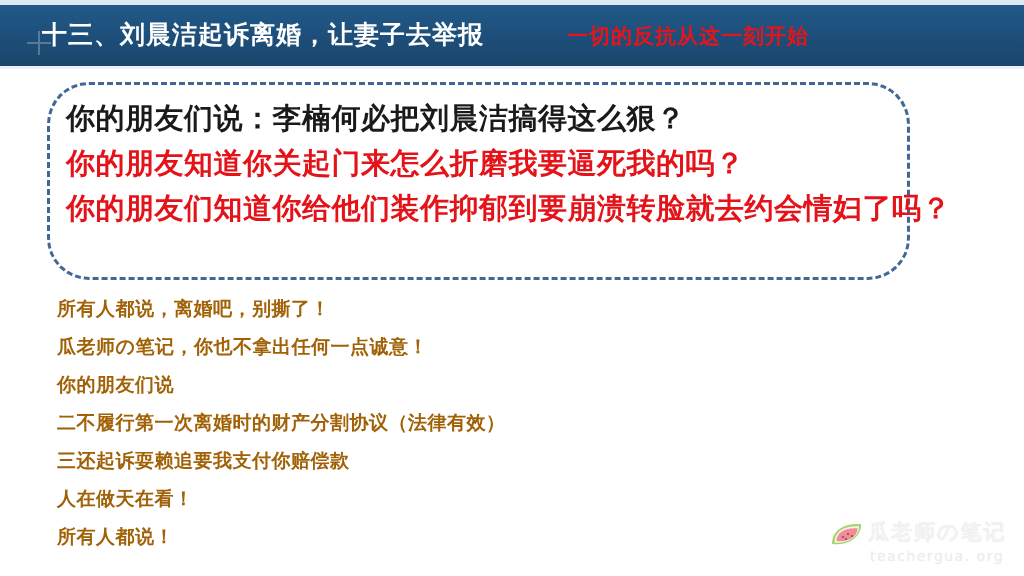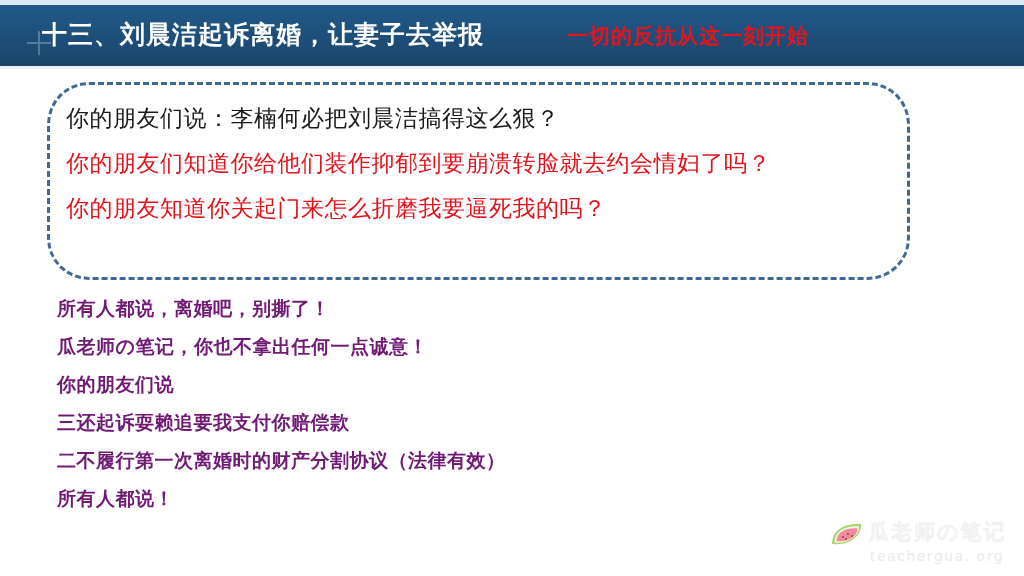--- a/index.html
+++ b/index.html
@@ -90,39 +90,39 @@
     border: 3px dashed #3f6894;
     border-radius: 42px;
     box-sizing: border-box;
   }
   .callout-lines {
     position: absolute;
     left: 66px; top: 96px;
     width: 830px;
   }
   .callout-line {
-    font-size: 23px;
-    font-weight: normal;
+    font-size: 29px;
+    font-weight: bold;
     line-height: 45px;
     white-space: nowrap;
     letter-spacing: .5px;
   }
   .callout-line.black { color: #1a1a1a; }
   .callout-line.red   { color: #e4131a; }
 
   
   .body-lines {
     position: absolute;
     left: 57px; top: 289px;
     width: 900px;
   }
   .body-line {
     font-size: 19px;
     font-weight: bold;
-    color: #701a75;
+    color: #a16207;
     line-height: 38px;
     white-space: nowrap;
     letter-spacing: .5px;
   }
 
   
   .watermark {
     position: absolute;
     left: 828px; top: 519px;
     width: 182px; height: 52px;
@@ -166,30 +166,31 @@
     <span class="header-cross"></span>
   </div>
   <div class="header-underline"></div>
 
   <div class="header-title">十三、刘晨洁起诉离婚，让妻子去举报</div>
   <div class="header-sub">一切的反抗从这一刻开始</div>
 
   <div class="callout"></div>
   <div class="callout-lines">
     <div class="callout-line black">你的朋友们说：李楠何必把刘晨洁搞得这么狠？</div>
+    <div class="callout-line red">你的朋友知道你关起门来怎么折磨我要逼死我的吗？</div>
     <div class="callout-line red">你的朋友们知道你给他们装作抑郁到要崩溃转脸就去约会情妇了吗？</div>
-    <div class="callout-line red">你的朋友知道你关起门来怎么折磨我要逼死我的吗？</div>
   </div>
 
   <div class="body-lines">
     <div class="body-line">所有人都说，离婚吧，别撕了！</div>
     <div class="body-line">瓜老师の笔记，你也不拿出任何一点诚意！</div>
     <div class="body-line">你的朋友们说</div>
+    <div class="body-line">二不履行第一次离婚时的财产分割协议（法律有效）</div>
     <div class="body-line">三还起诉耍赖追要我支付你赔偿款</div>
-    <div class="body-line">二不履行第一次离婚时的财产分割协议（法律有效）</div>
+    <div class="body-line">人在做天在看！</div>
     <div class="body-line">所有人都说！</div>
   </div>
 
   <div class="watermark">
     <svg class="wm-melon" viewBox="0 0 34 25">
       <path d="M2 22 C2 8, 14 1, 31 2 C32 12, 22 24, 2 22 Z" fill="#8cc63f" opacity="0.9"></path>
       <path d="M4.5 20.5 C4.5 9, 15 3.5, 29 4.3 C29.6 12, 21 22.3, 4.5 20.5 Z" fill="#f4f7e8" opacity="0.95"></path>
       <path d="M6.5 19 C6.5 10, 16 5.5, 27.5 6.2 C28 12.5, 20.5 20.6, 6.5 19 Z" fill="#f4748b"></path>
       <circle cx="13" cy="15" r="1.05" fill="#5c3b2e"></circle>
       <circle cx="18" cy="12" r="1.05" fill="#5c3b2e"></circle>

